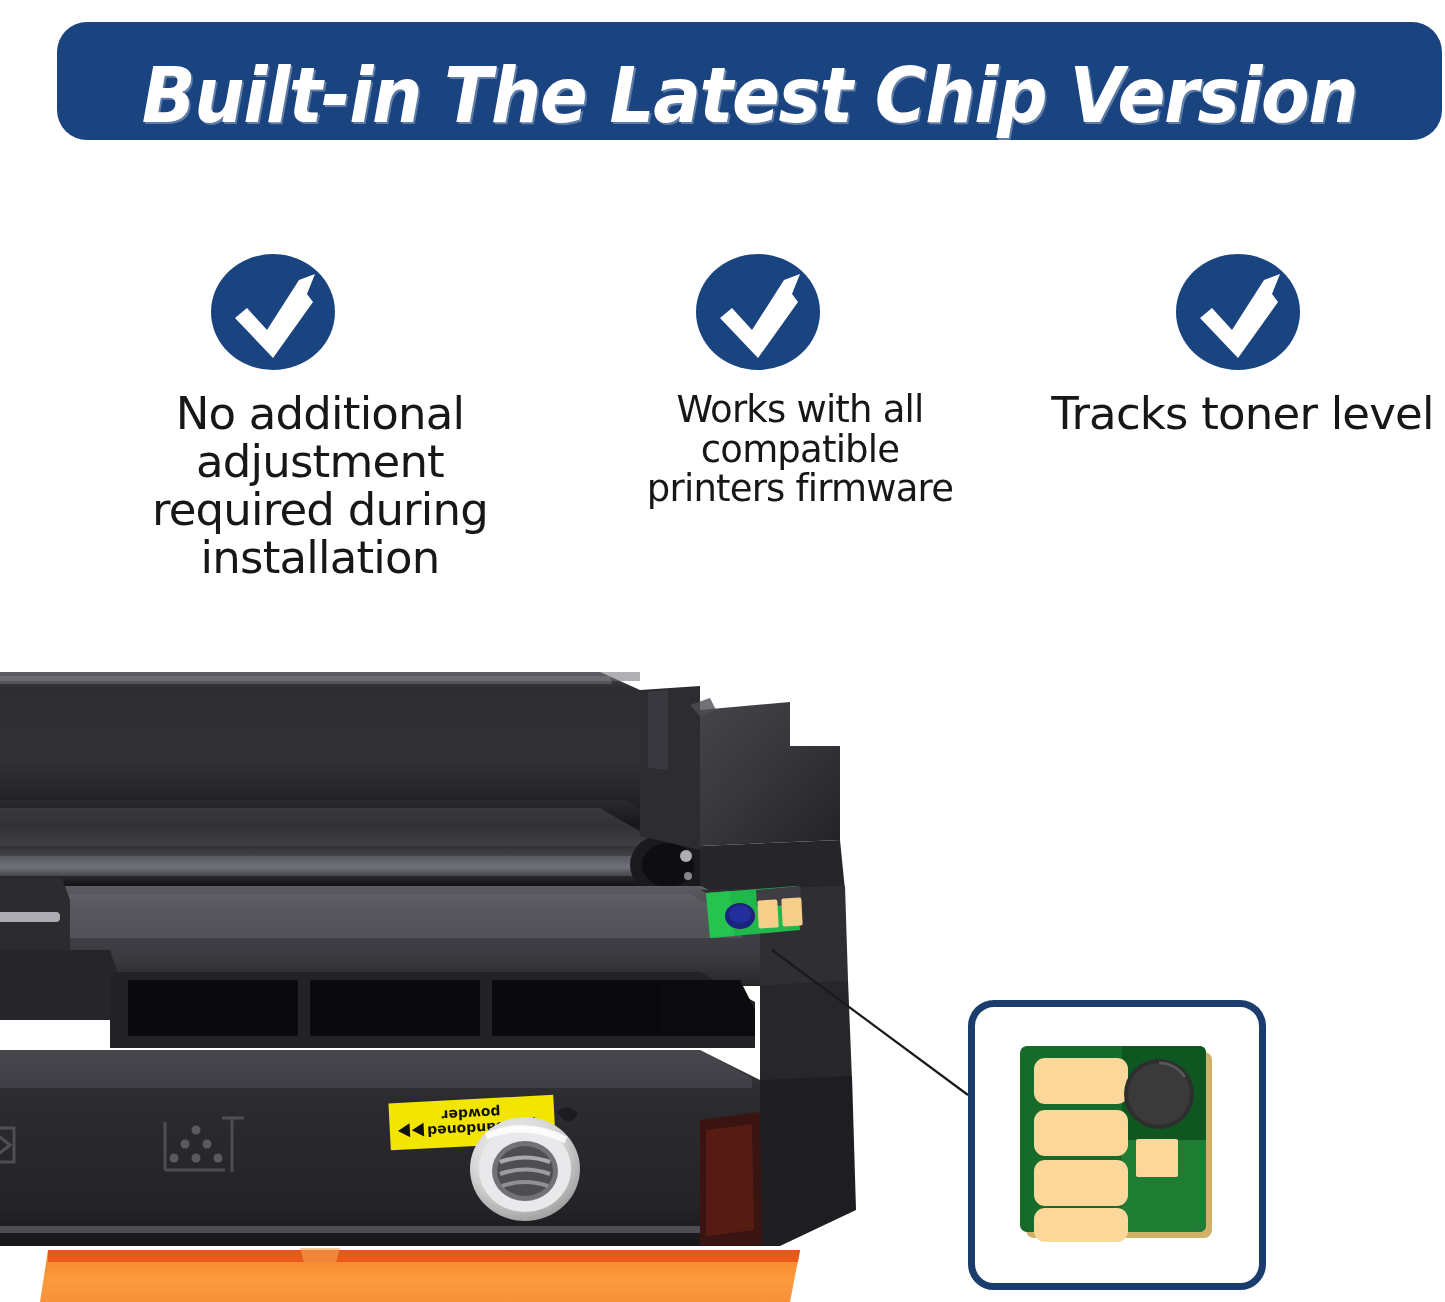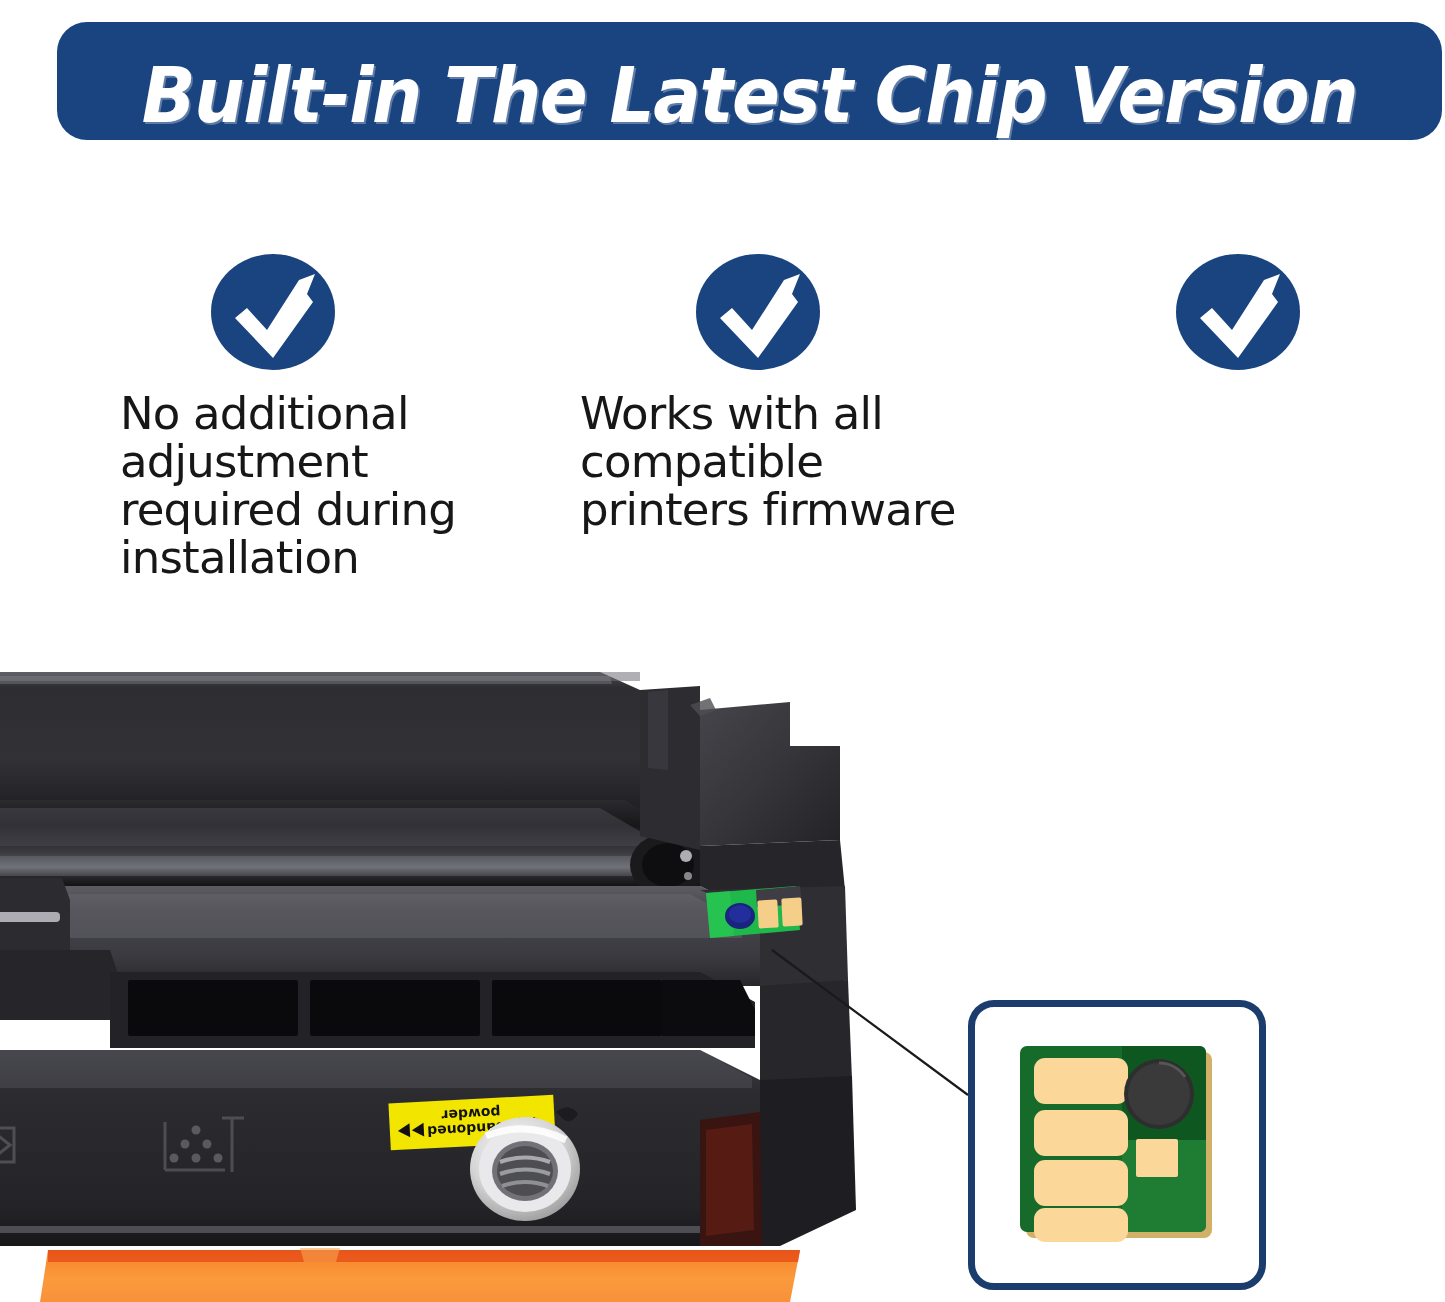--- a/index.html
+++ b/index.html
@@ -26,21 +26,21 @@
     font-weight:bold;
     font-style:italic;
     letter-spacing:-1.5px;
     white-space:nowrap;
     transform:scaleX(0.93);
     text-shadow:2px 2px 0 rgba(255,255,255,0.30);
   }
 
   
   #features{
-    position:absolute;left:0;top:250px;width:1445px;height:400px;
+    position:absolute;left:0;top:250px;width:1445px;height:400px;text-align:center;
   }
   .feature{position:absolute;top:0;}
   .f1{left:120px;width:400px;}
   .f2{left:580px;width:440px;}
   .f3{left:1040px;width:405px;}
 
   .check-wrap{height:140px;position:relative;}
   .f1 .check-wrap{padding-left:75px;}
   .f2 .check-wrap{padding-left:100px;}
   .f3 .check-wrap{padding-left:120px;}
@@ -49,21 +49,21 @@
   .feature-text{
     font-family:"DejaVu Sans", sans-serif;
     font-size:44px;
     line-height:1.07;
     color:#171717;
     letter-spacing:-0.8px;
     white-space:pre-line;
     margin:0;
   }
   .f1 .feature-text{font-size:45px;}
-  .f2 .feature-text{font-size:45px;}
+  .f2 .feature-text{font-size:37px;}
   .f3 .feature-text{font-size:45px;white-space:nowrap;}
 
   
   #photo{
     position:absolute;left:0;top:650px;width:1445px;height:652px;
     overflow:hidden;background:#ffffff;
   }
   #photo svg{display:block;}
 
   
@@ -111,20 +111,21 @@
 printers firmware</p>
   </div>
 
   <div class="feature f3">
     <div class="check-wrap">
       <svg class="check-icon" width="160" height="130" viewBox="0 0 160 130">
         <ellipse cx="78" cy="62" rx="62" ry="58" fill="#1a4480"></ellipse>
         <path d="M40 68 L52 58 L72 80 L104 30 L120 24 L112 44 L118 52 L78 108 Z" fill="#ffffff"></path>
       </svg>
     </div>
+    <p class="feature-text">Tracks toner level</p>
   </div>
 
 </div>
 
 <div id="photo">
   <svg width="1445" height="652" viewBox="0 0 1445 652">
     <defs>
       <linearGradient id="gTop" x1="0" y1="0" x2="0" y2="1">
         <stop offset="0" stop-color="#4a4a4e"></stop>
         <stop offset="0.10" stop-color="#2e2e32"></stop>

